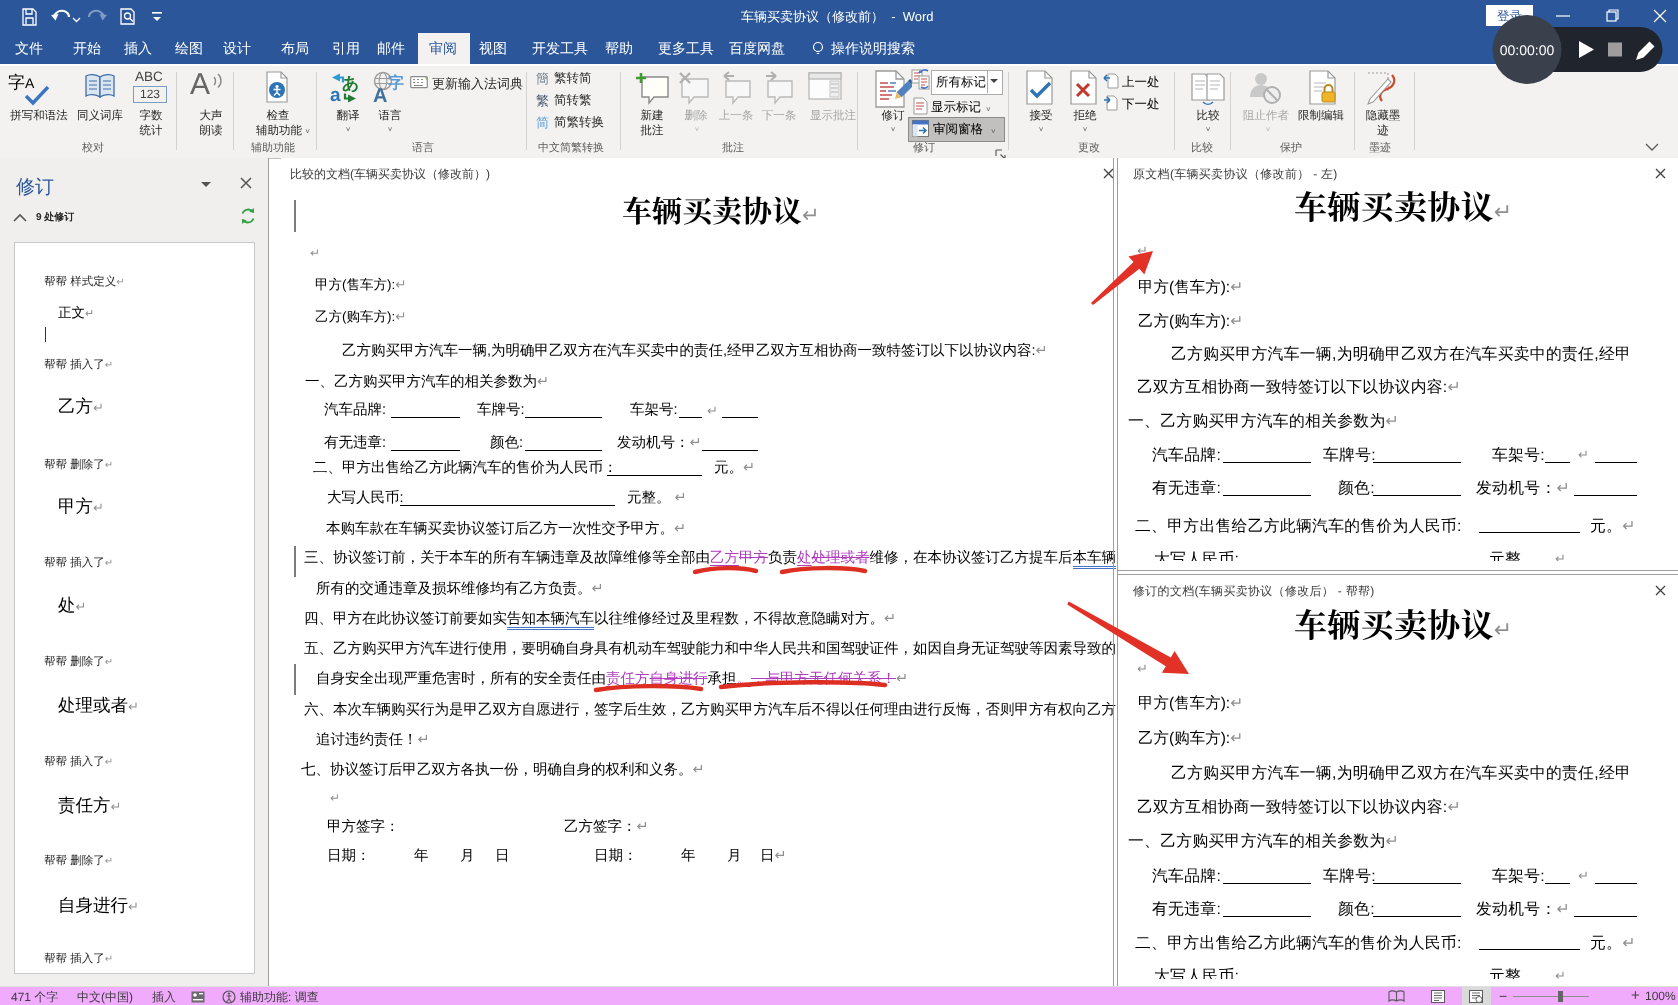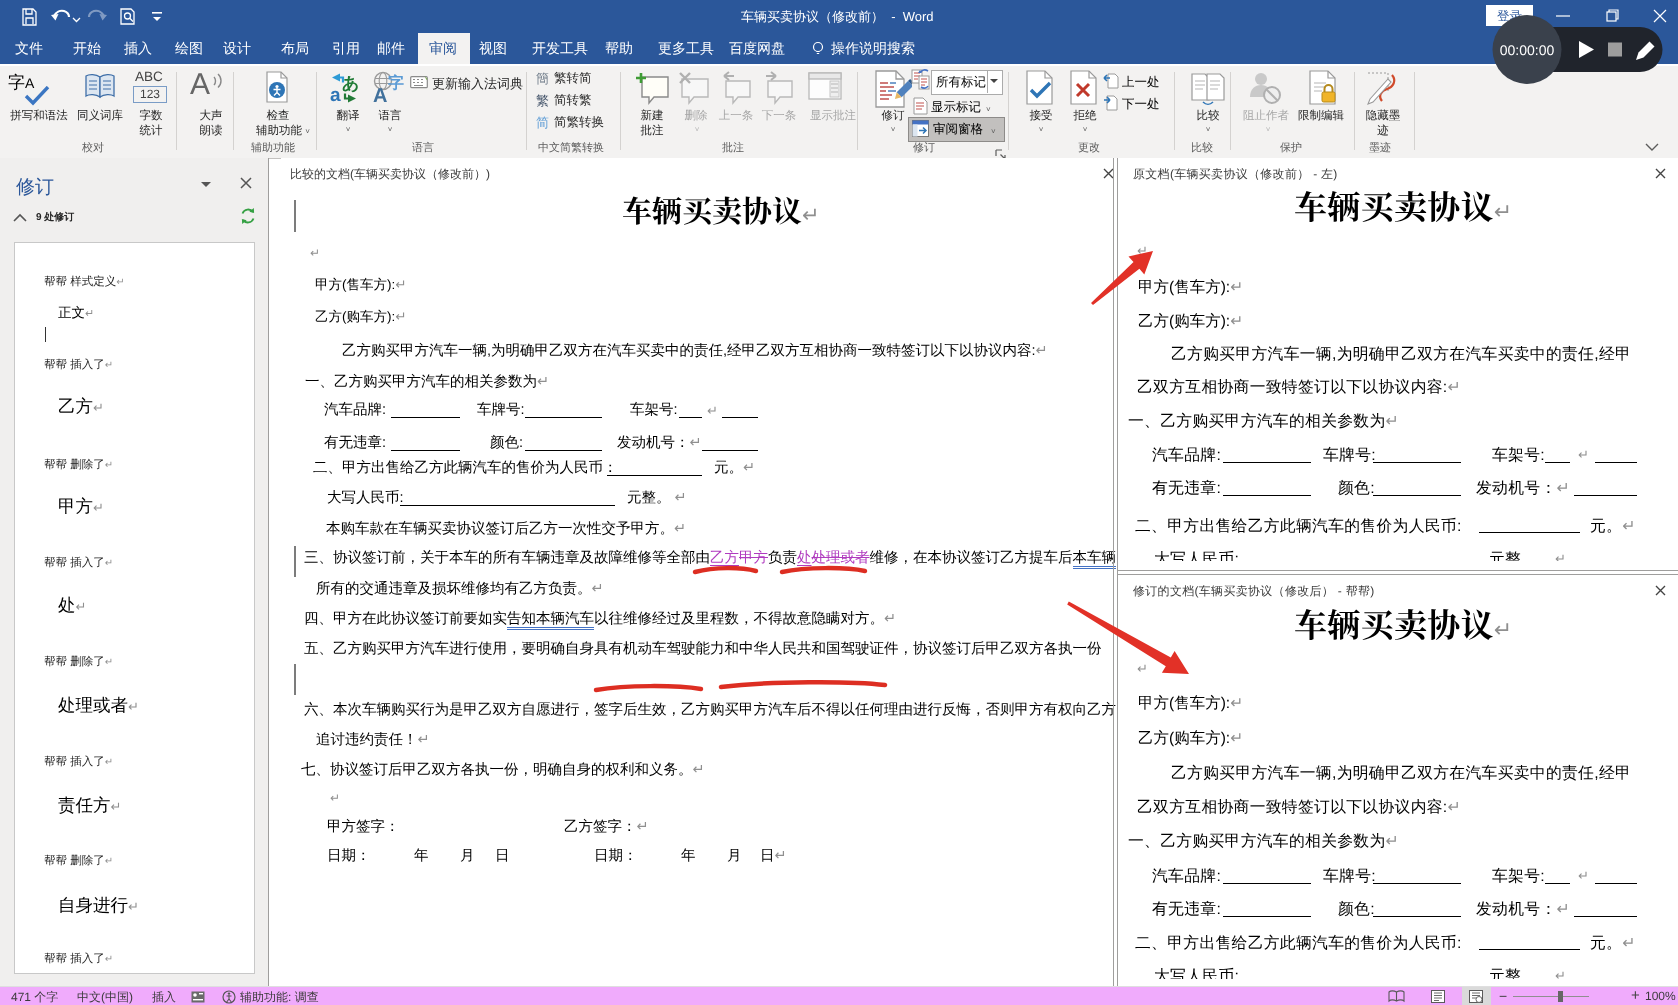--- a/index.html
+++ b/index.html
@@ -405,21 +405,22 @@
   <div class="t" style="left:32px;top:301px;">二、甲方出售给乙方此辆汽车的售价为人民币：</div>
   <div class="u" style="left:326px;top:317px;width:95px;"></div>
   <div class="t" style="left:433px;top:301px;">元。<span class="pil">↵</span></div>
   <div class="t" style="left:46px;top:331px;">大写人民币:</div>
   <div class="u" style="left:119px;top:347px;width:215px;"></div>
   <div class="t" style="left:346px;top:331px;">元整。 <span class="pil">↵</span></div>
   <div class="t" style="left:23px;top:391px;">三、协议签订前，关于本车的所有车辆违章及故障维修等全部由<span class="ins">乙方</span><span class="del">甲方</span>负责<span class="ins">处</span><span class="del">处理或者</span>维修，在本协议签订乙方提车后<span class="fmt">本车辆</span></div>
   <div class="t" style="left:45px;top:362px;">本购车款在车辆买卖协议签订后乙方一次性交予甲方。<span class="pil">↵</span></div>
   <div class="t" style="left:35px;top:422px;text-align:right;">所有的交通违章及损坏维修均有乙方负责。<span class="pil">↵</span></div>
   <div class="t" style="left:23px;top:452px;">四、甲方在此协议签订前要如实<span class="fmt">告知本辆汽车</span>以往维修经过及里程数，不得故意隐瞒对方。<span class="pil">↵</span></div>
-  <div class="t" style="left:23px;top:482px;">五、乙方购买甲方汽车进行使用，要明确自身具有机动车驾驶能力和中华人民共和国驾驶证件，协议签订后甲乙双方各执一份</div>
+  <div class="t" style="left:23px;top:482px;">五、乙方购买甲方汽车进行使用，要明确自身具有机动车驾驶能力和中华人民共和国驾驶证件，如因自身无证驾驶等因素导致的</div>
+  <div class="t" style="left:35px;top:512px;">自身安全出现严重危害时，所有的安全责任由<span class="ins">责任方</span><span class="del">自身进行</span>承担<span class="ins">。</span><span class="del">，与甲方无任何关系！</span><span class="pil">↵</span></div>
   <div class="t" style="left:23px;top:543px;">六、本次车辆购买行为是甲乙双方自愿进行，签字后生效，乙方购买甲方汽车后不得以任何理由进行反悔，否则甲方有权向乙方</div>
   <div class="t" style="left:35px;top:573px;">追讨违约责任！<span class="pil">↵</span></div>
   <div class="t" style="left:20px;top:603px;">七、协议签订后甲乙双方各执一份，明确自身的权利和义务。<span class="pil">↵</span></div>
   <div class="t pil" style="left:49px;top:633px;font-size:12px;">↵</div>
   <div class="t" style="left:46px;top:660px;">甲方签字：</div>
   <div class="t" style="left:283px;top:660px;">乙方签字：<span class="pil">↵</span></div>
   <div class="t" style="left:46px;top:689px;">日期：</div>
   <div class="t" style="left:133px;top:689px;">年</div>
   <div class="t" style="left:179px;top:689px;">月</div>
   <div class="t" style="left:214px;top:689px;">日</div>

